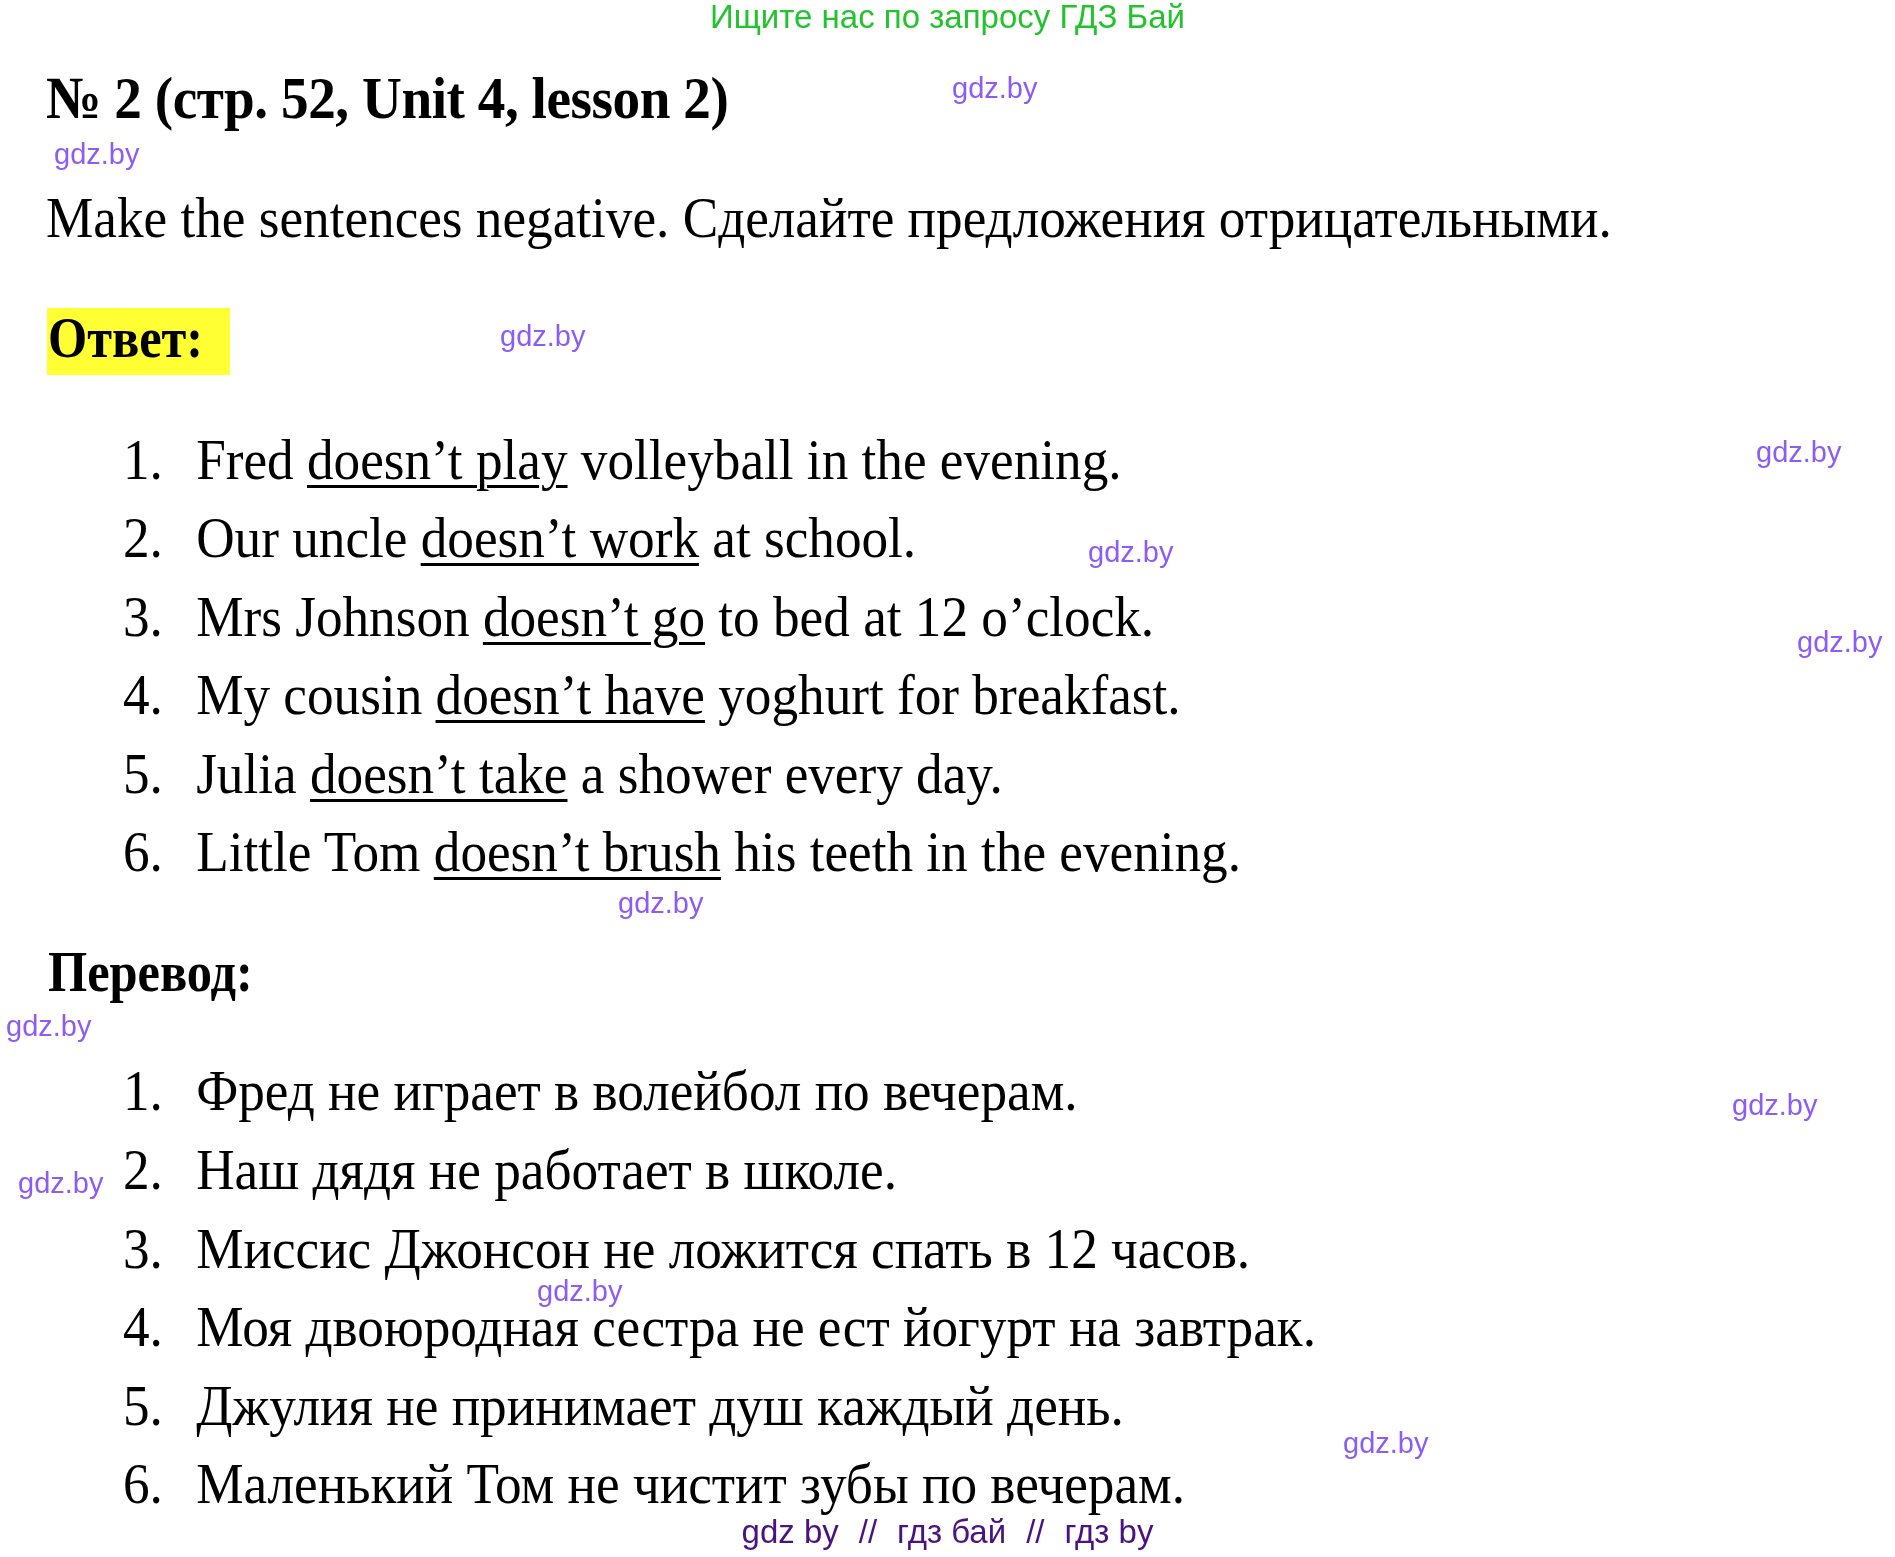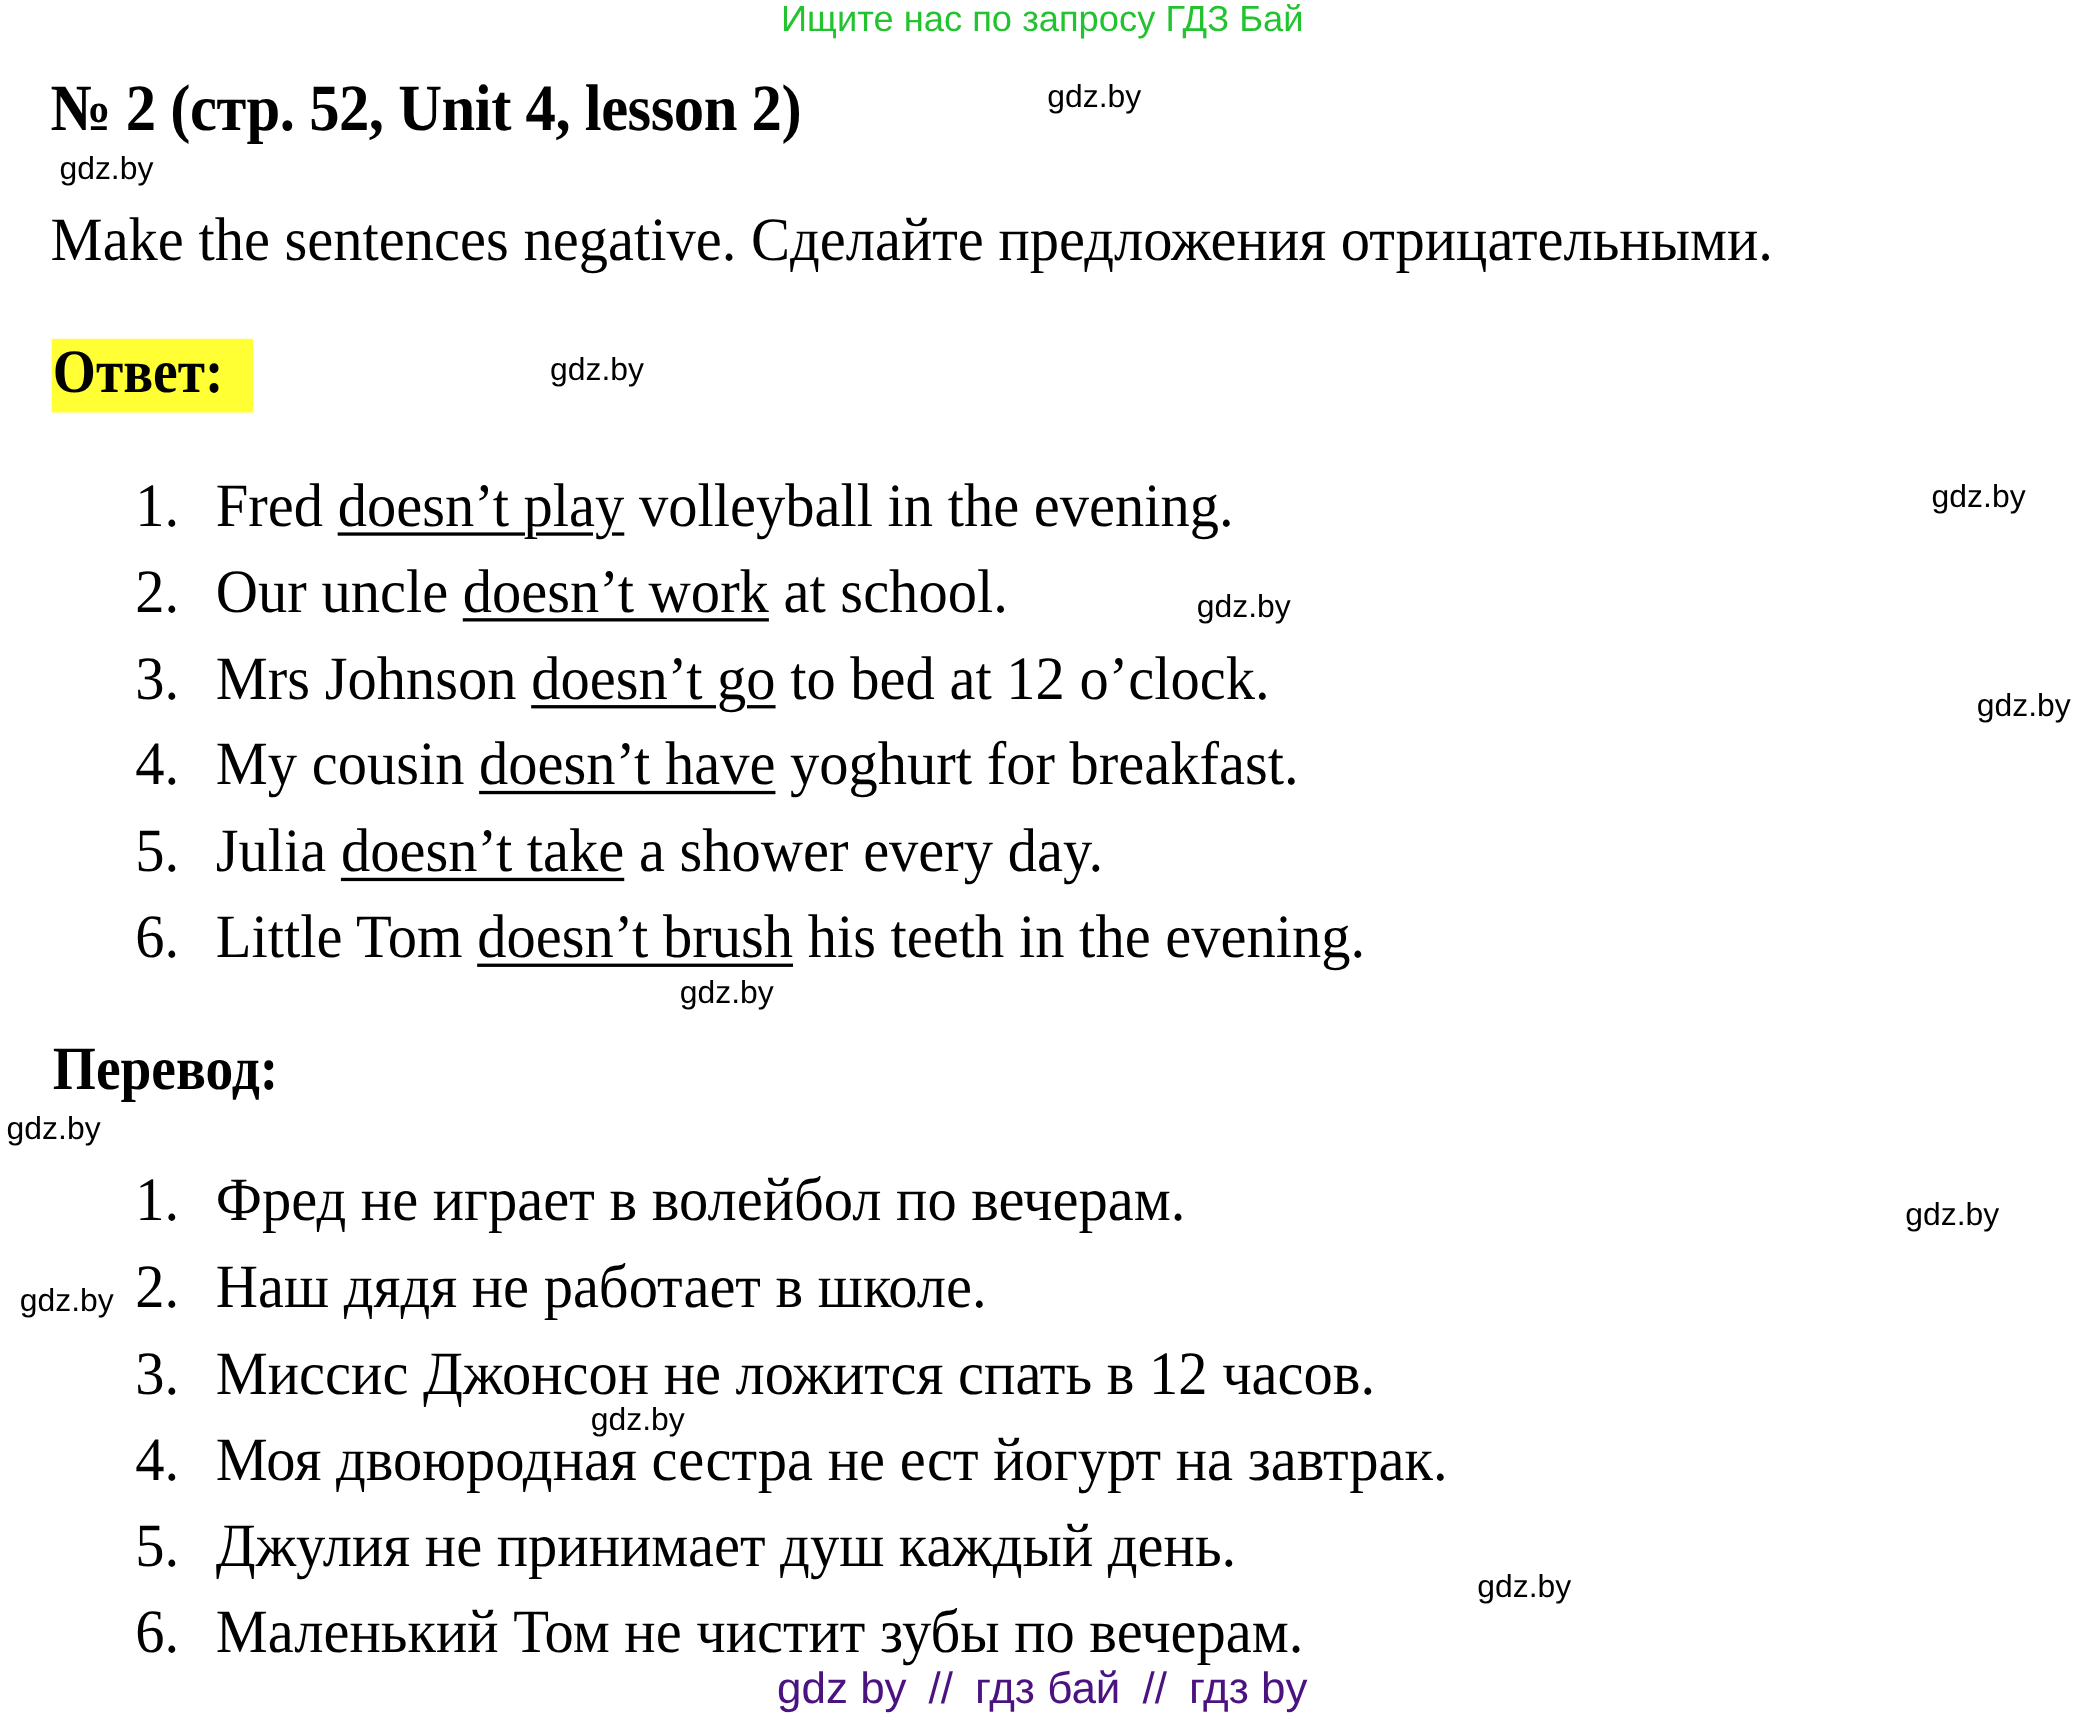--- a/index.html
+++ b/index.html
@@ -9,22 +9,22 @@
   .abs { position:absolute; white-space:nowrap; }
   .banner { top:-2px; left:0; width:1895px; text-align:center; font-size:33px; color:#22c32e; }
   .title { left:46px; top:64px; font-size:60px; font-weight:bold; letter-spacing:-0.5px; transform:scaleX(0.92); transform-origin:left center; }
   .instr { left:46px; top:186px; font-size:56px; transform:scaleX(0.95); transform-origin:left center; }
   .answer-hl { left:47px; top:308px; width:183px; height:67px; background:#ffff33; }
   .answer { left:48px; top:306px; font-size:56px; font-weight:bold; transform:scaleX(0.9); transform-origin:left center; }
   .item { font-size:56px; transform:scaleX(0.95); transform-origin:left center; }
   .num { display:inline-block; width:77px; }
   .u { text-decoration:underline; text-decoration-thickness:3px; text-underline-offset:6px; }
   .heading2 { left:48px; top:940px; font-size:56px; font-weight:bold; transform:scaleX(0.9); transform-origin:left center; }
-  .wm { font-size:29px; color:#000000; }
-  .footer { left:0; width:1895px; top:1513px; text-align:center; font-size:40px; color:#4b1380; }
+  .wm { font-size:29px; color:#8b5cf6; }
+  .footer { left:0; width:1895px; top:1513px; text-align:center; font-size:33px; color:#4b1380; }
   .footer span { margin:0 10px; }
 </style>
 </head>
 <body>
 
 <div class="abs sans banner">Ищите нас по запросу ГДЗ Бай</div>
 
 <div class="abs serif title">№ 2 (стр. 52, Unit 4, lesson 2)</div>
 
 <div class="abs serif instr">Make the sentences negative. Сделайте предложения отрицательными.</div>

